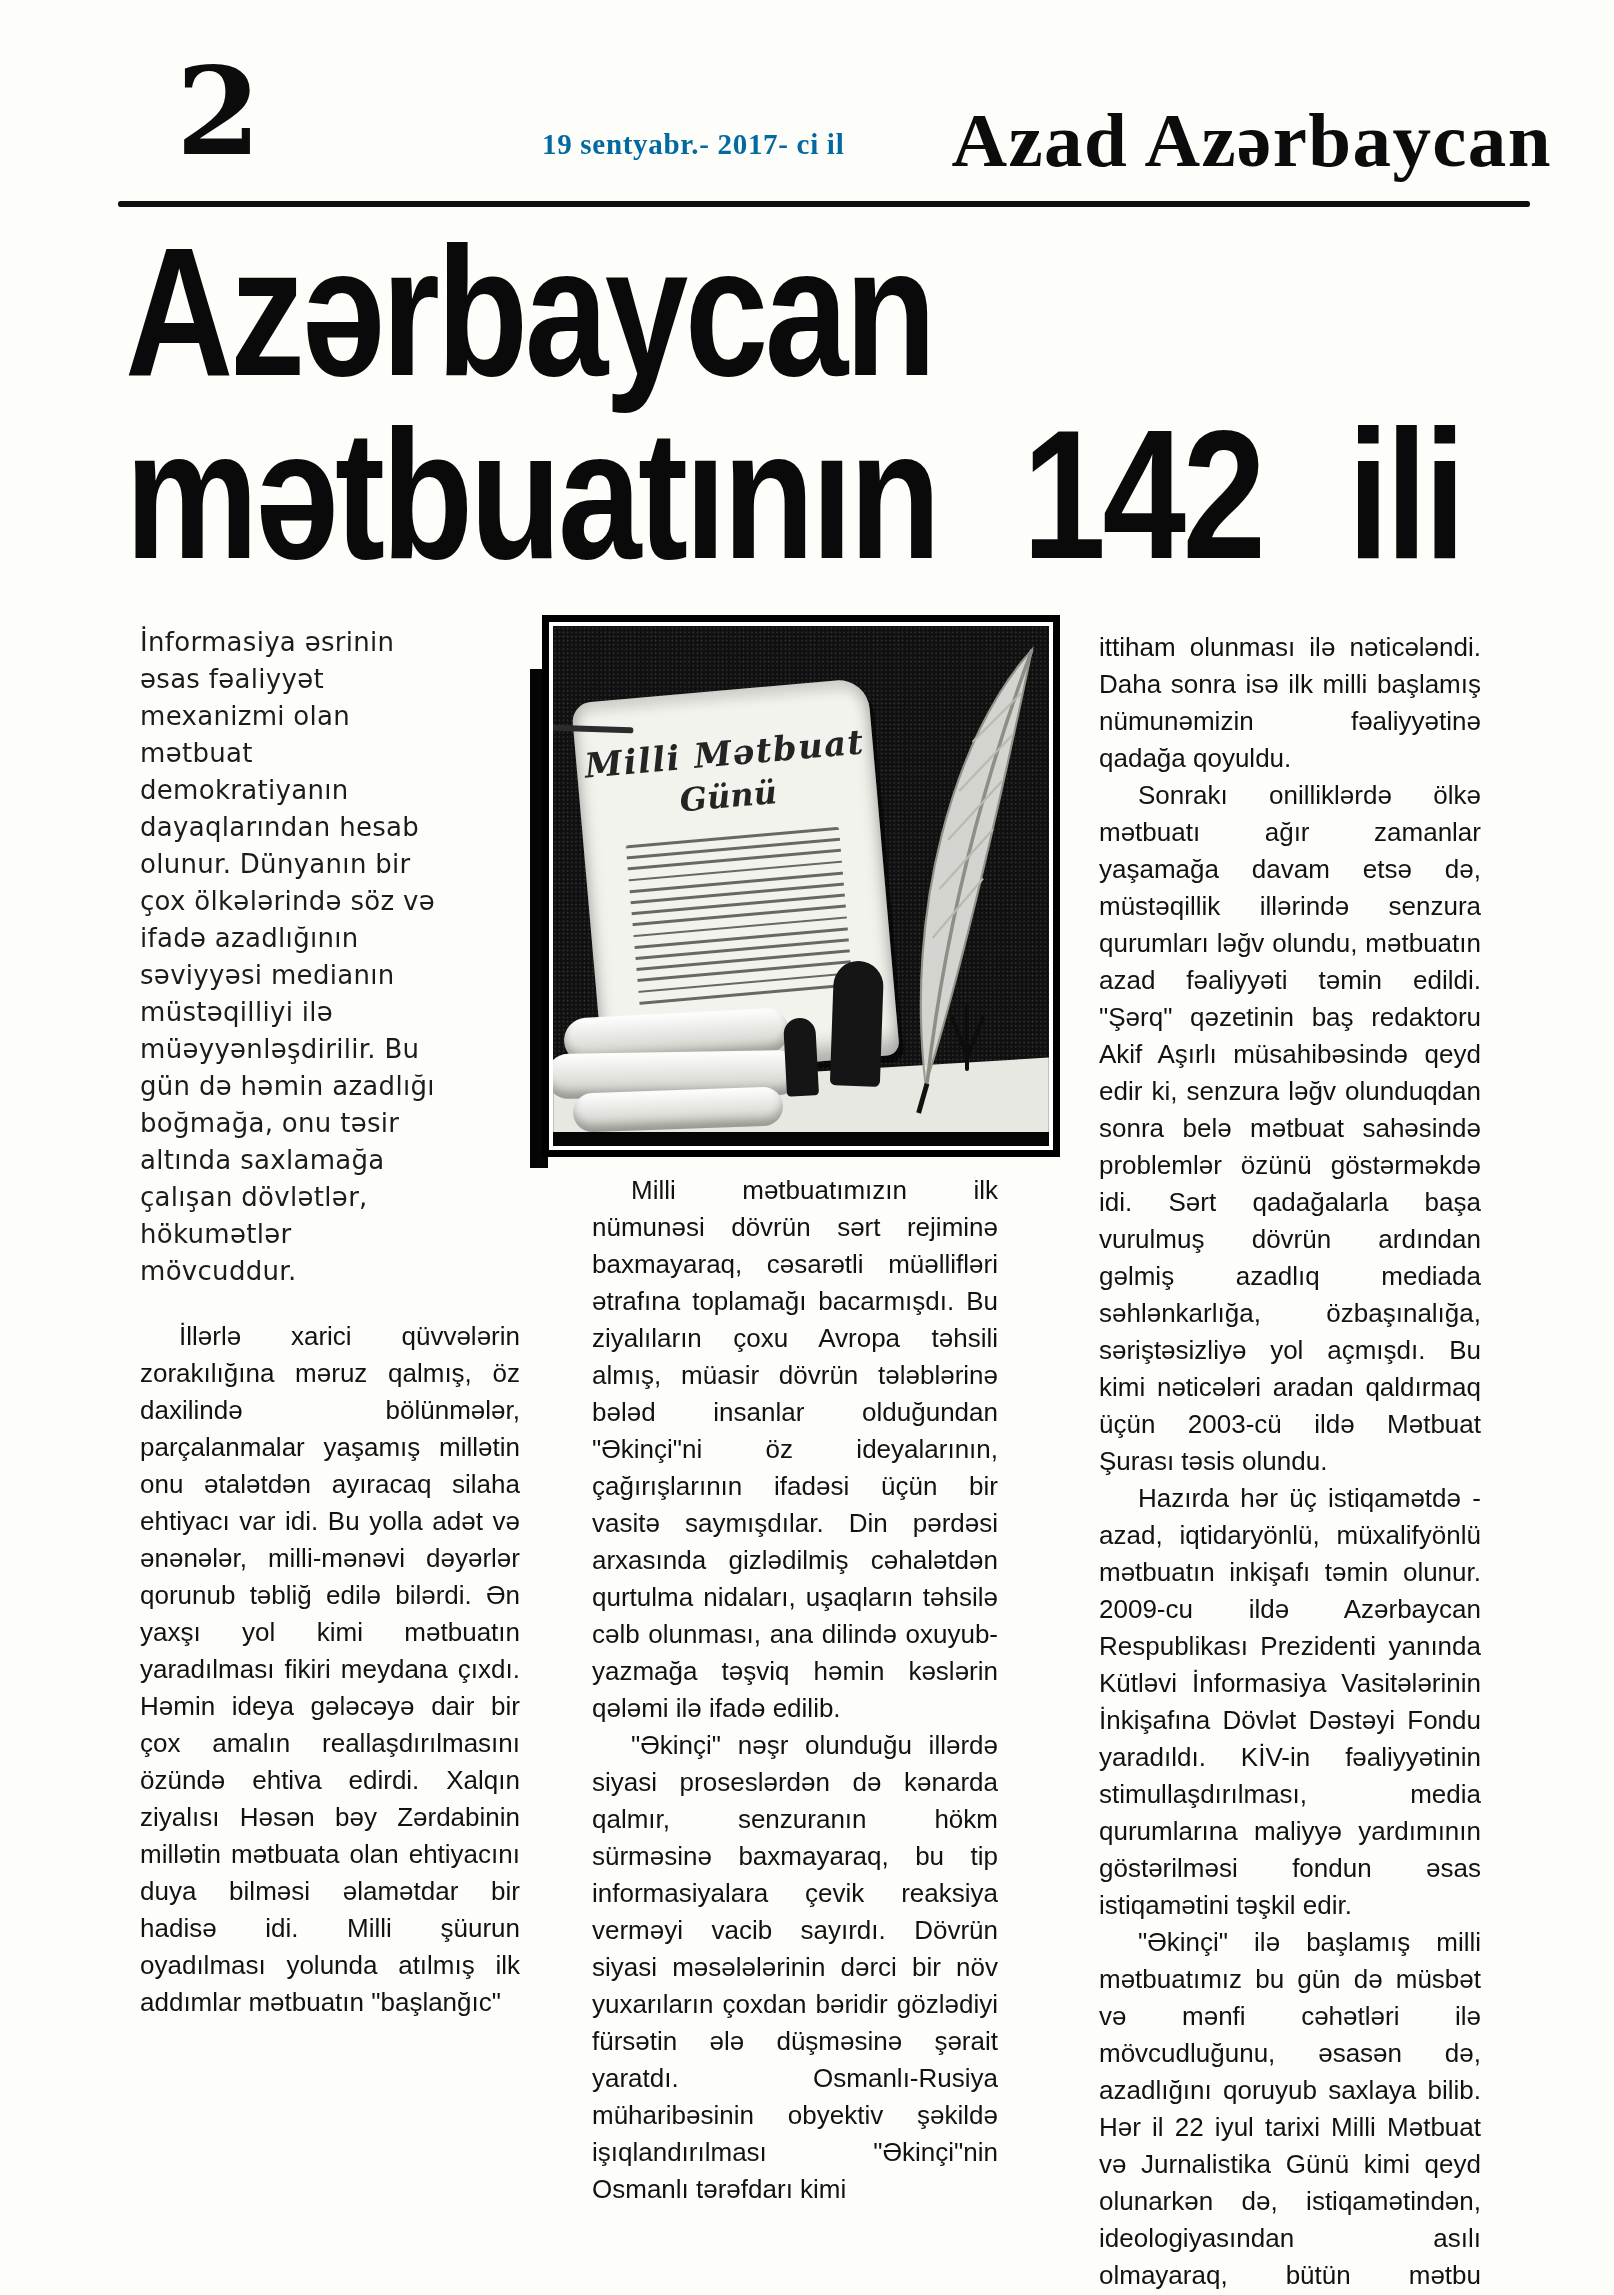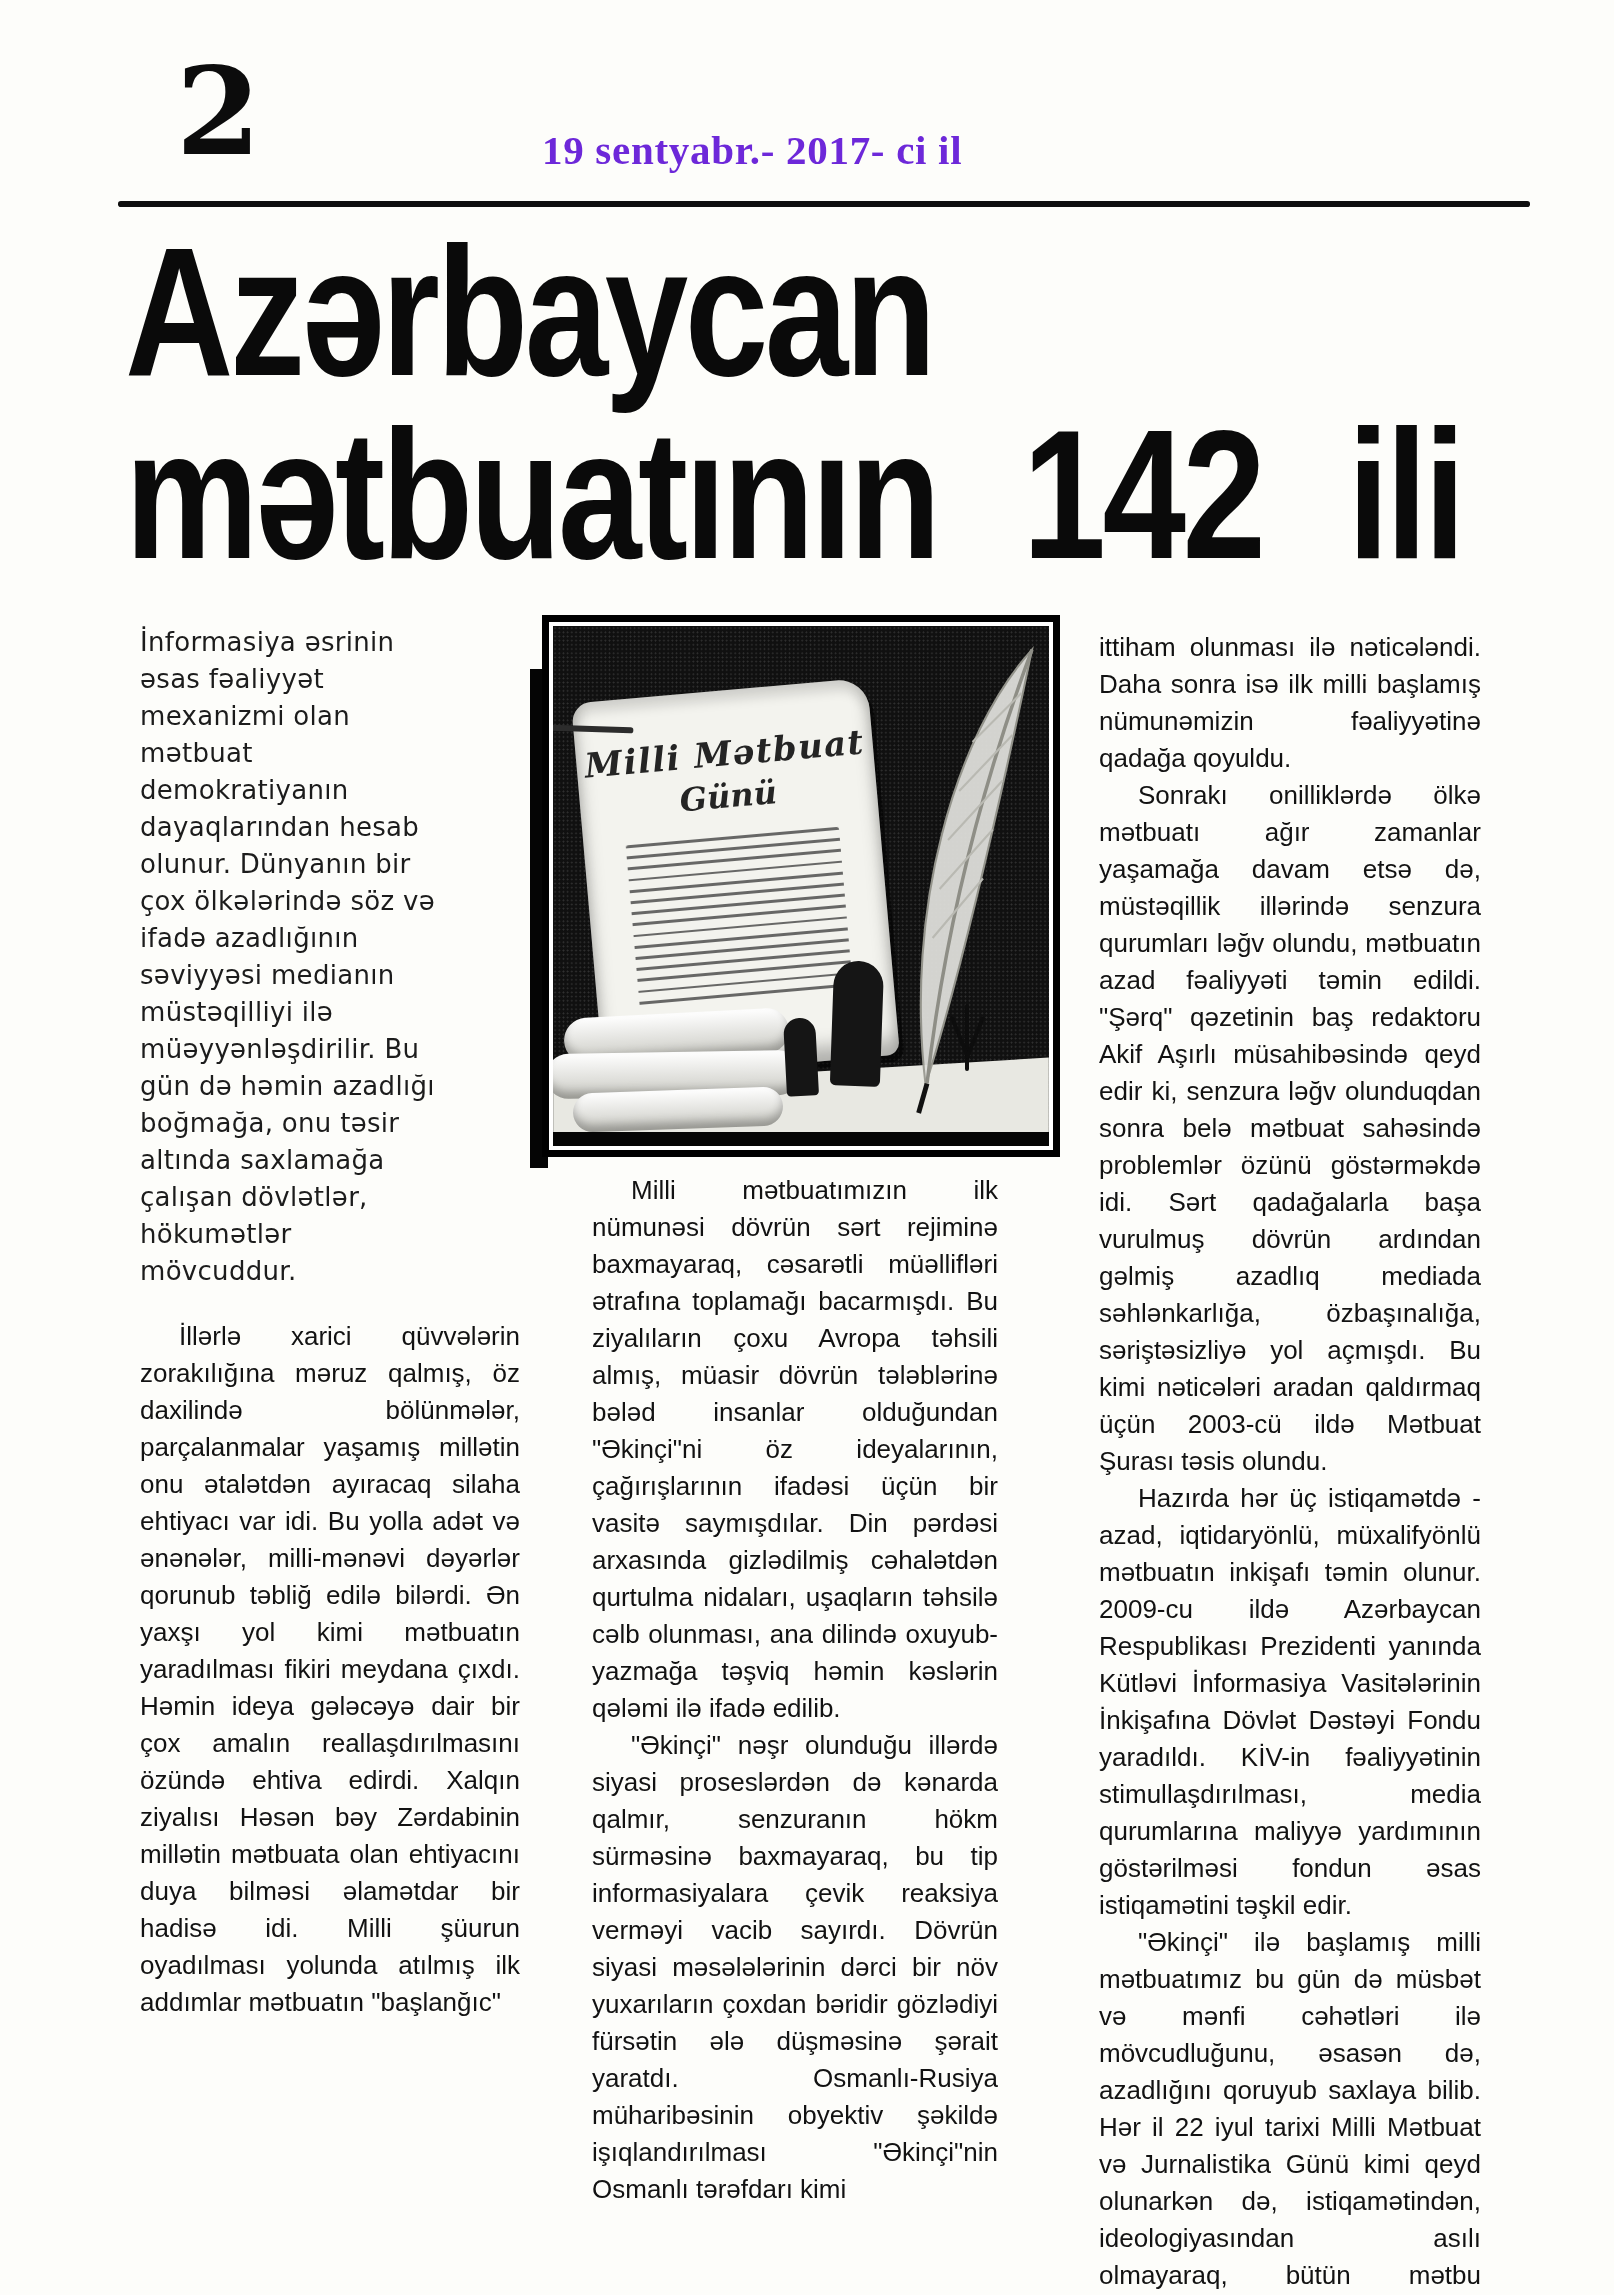--- a/index.html
+++ b/index.html
@@ -13,21 +13,21 @@
   }
   
   .page-num{
     position:absolute;left:176px;top:50px;
     font-family:"DejaVu Serif",serif;font-weight:bold;
     font-size:122px;line-height:1;color:#0c0c0c;
   }
   .issue-date{
     position:absolute;left:542px;top:130px;
     font-family:"Liberation Serif",serif;font-weight:bold;
-    font-size:41px;line-height:1;letter-spacing:0.7px;color:#6d28d9;
+    font-size:29px;line-height:1;letter-spacing:0.7px;color:#0369a1;
   }
   .masthead{
     position:absolute;right:63px;top:102px;
     font-family:"Liberation Serif",serif;font-weight:bold;
     font-size:77px;line-height:1;letter-spacing:1.4px;color:#0c0c0c;
   }
   .header-rule{
     position:absolute;left:118px;top:201px;width:1412px;height:6.3px;
     background:#0e0e0e;border-radius:2.8px;
   }
@@ -111,20 +111,21 @@
   .sprig.s2{left:405px;top:389px;height:45px;transform:rotate(-22deg);}
   .sprig.s3{left:420px;top:389px;height:45px;transform:rotate(22deg);}
 </style>
 </head>
 <body>
 
 <div class="page">
 
   <div class="page-num">2</div>
   <div class="issue-date">19 sentyabr.- 2017- ci il</div>
+  <div class="masthead">Azad Azərbaycan</div>
   <div class="header-rule"></div>
 
   <div class="hl hl-1">Azərbaycan</div>
   <div class="hl hl-2"><span>mətbuatının</span> <span>142</span> <span>ili</span></div>
 
   <div class="photo-shadow"></div>
   <div class="photo">
     <div class="photo-inner">
       <div class="ground"></div>
       <svg class="feather" width="231" height="490" viewBox="0 0 330 700">

